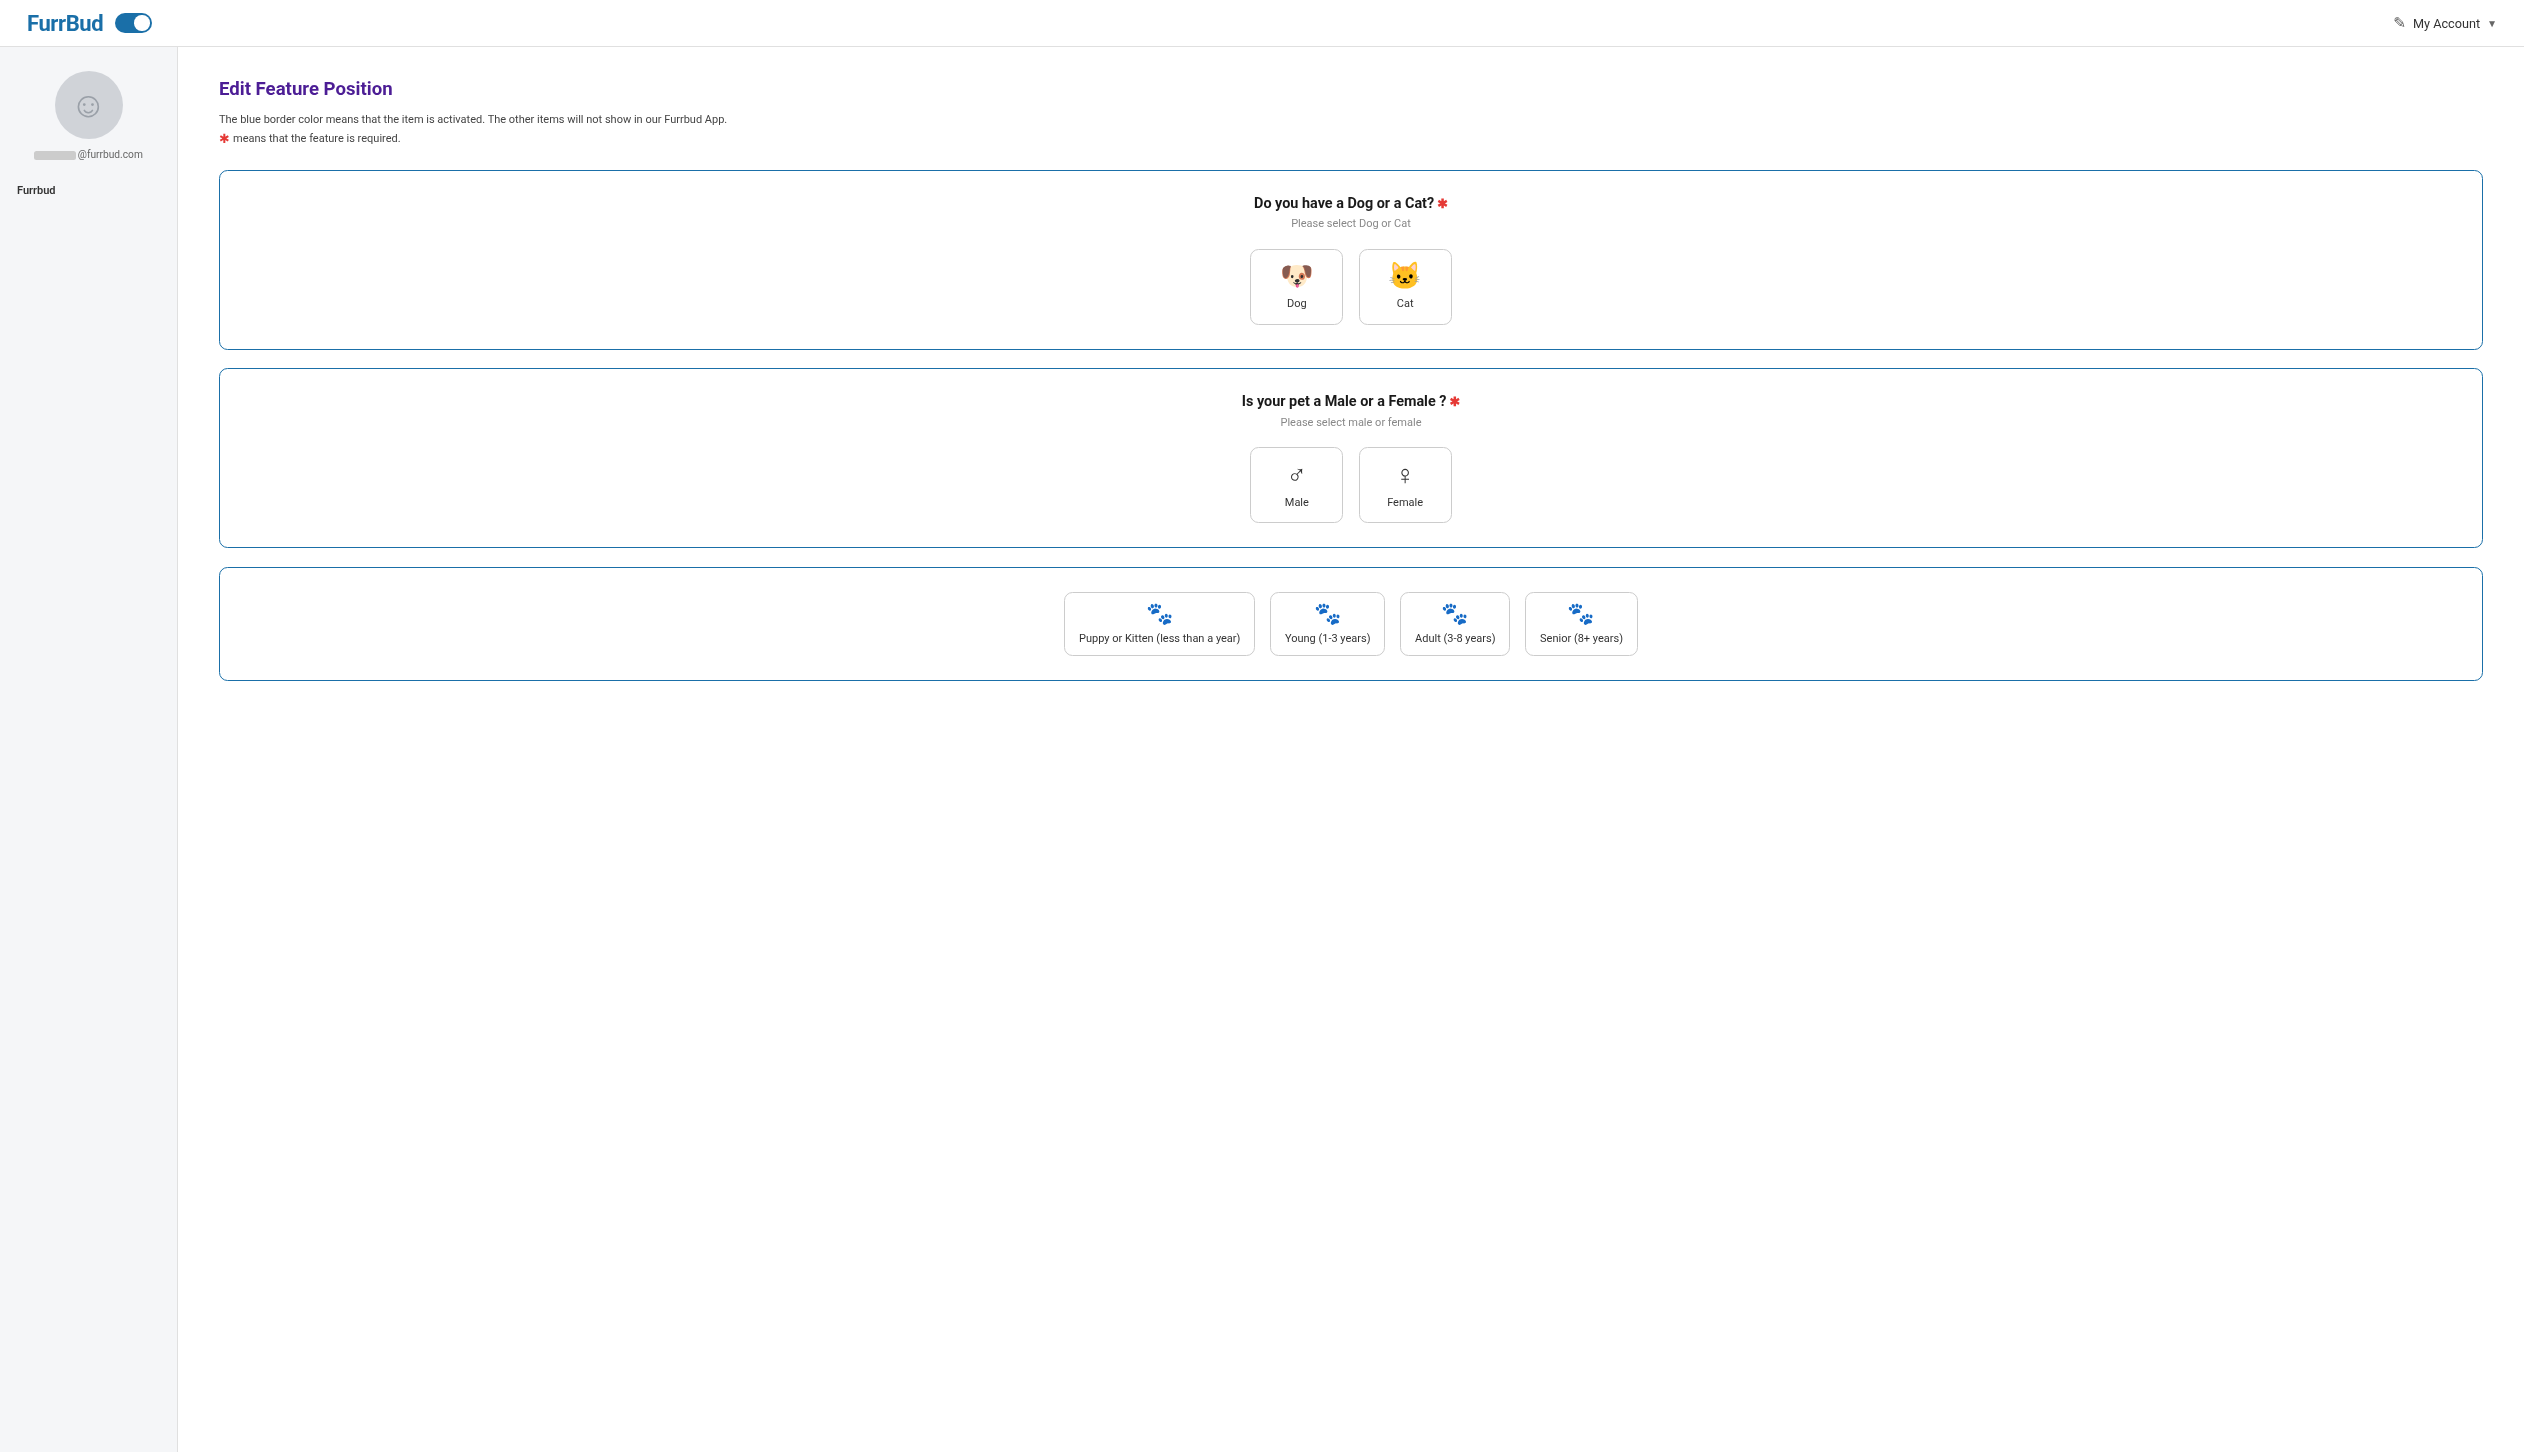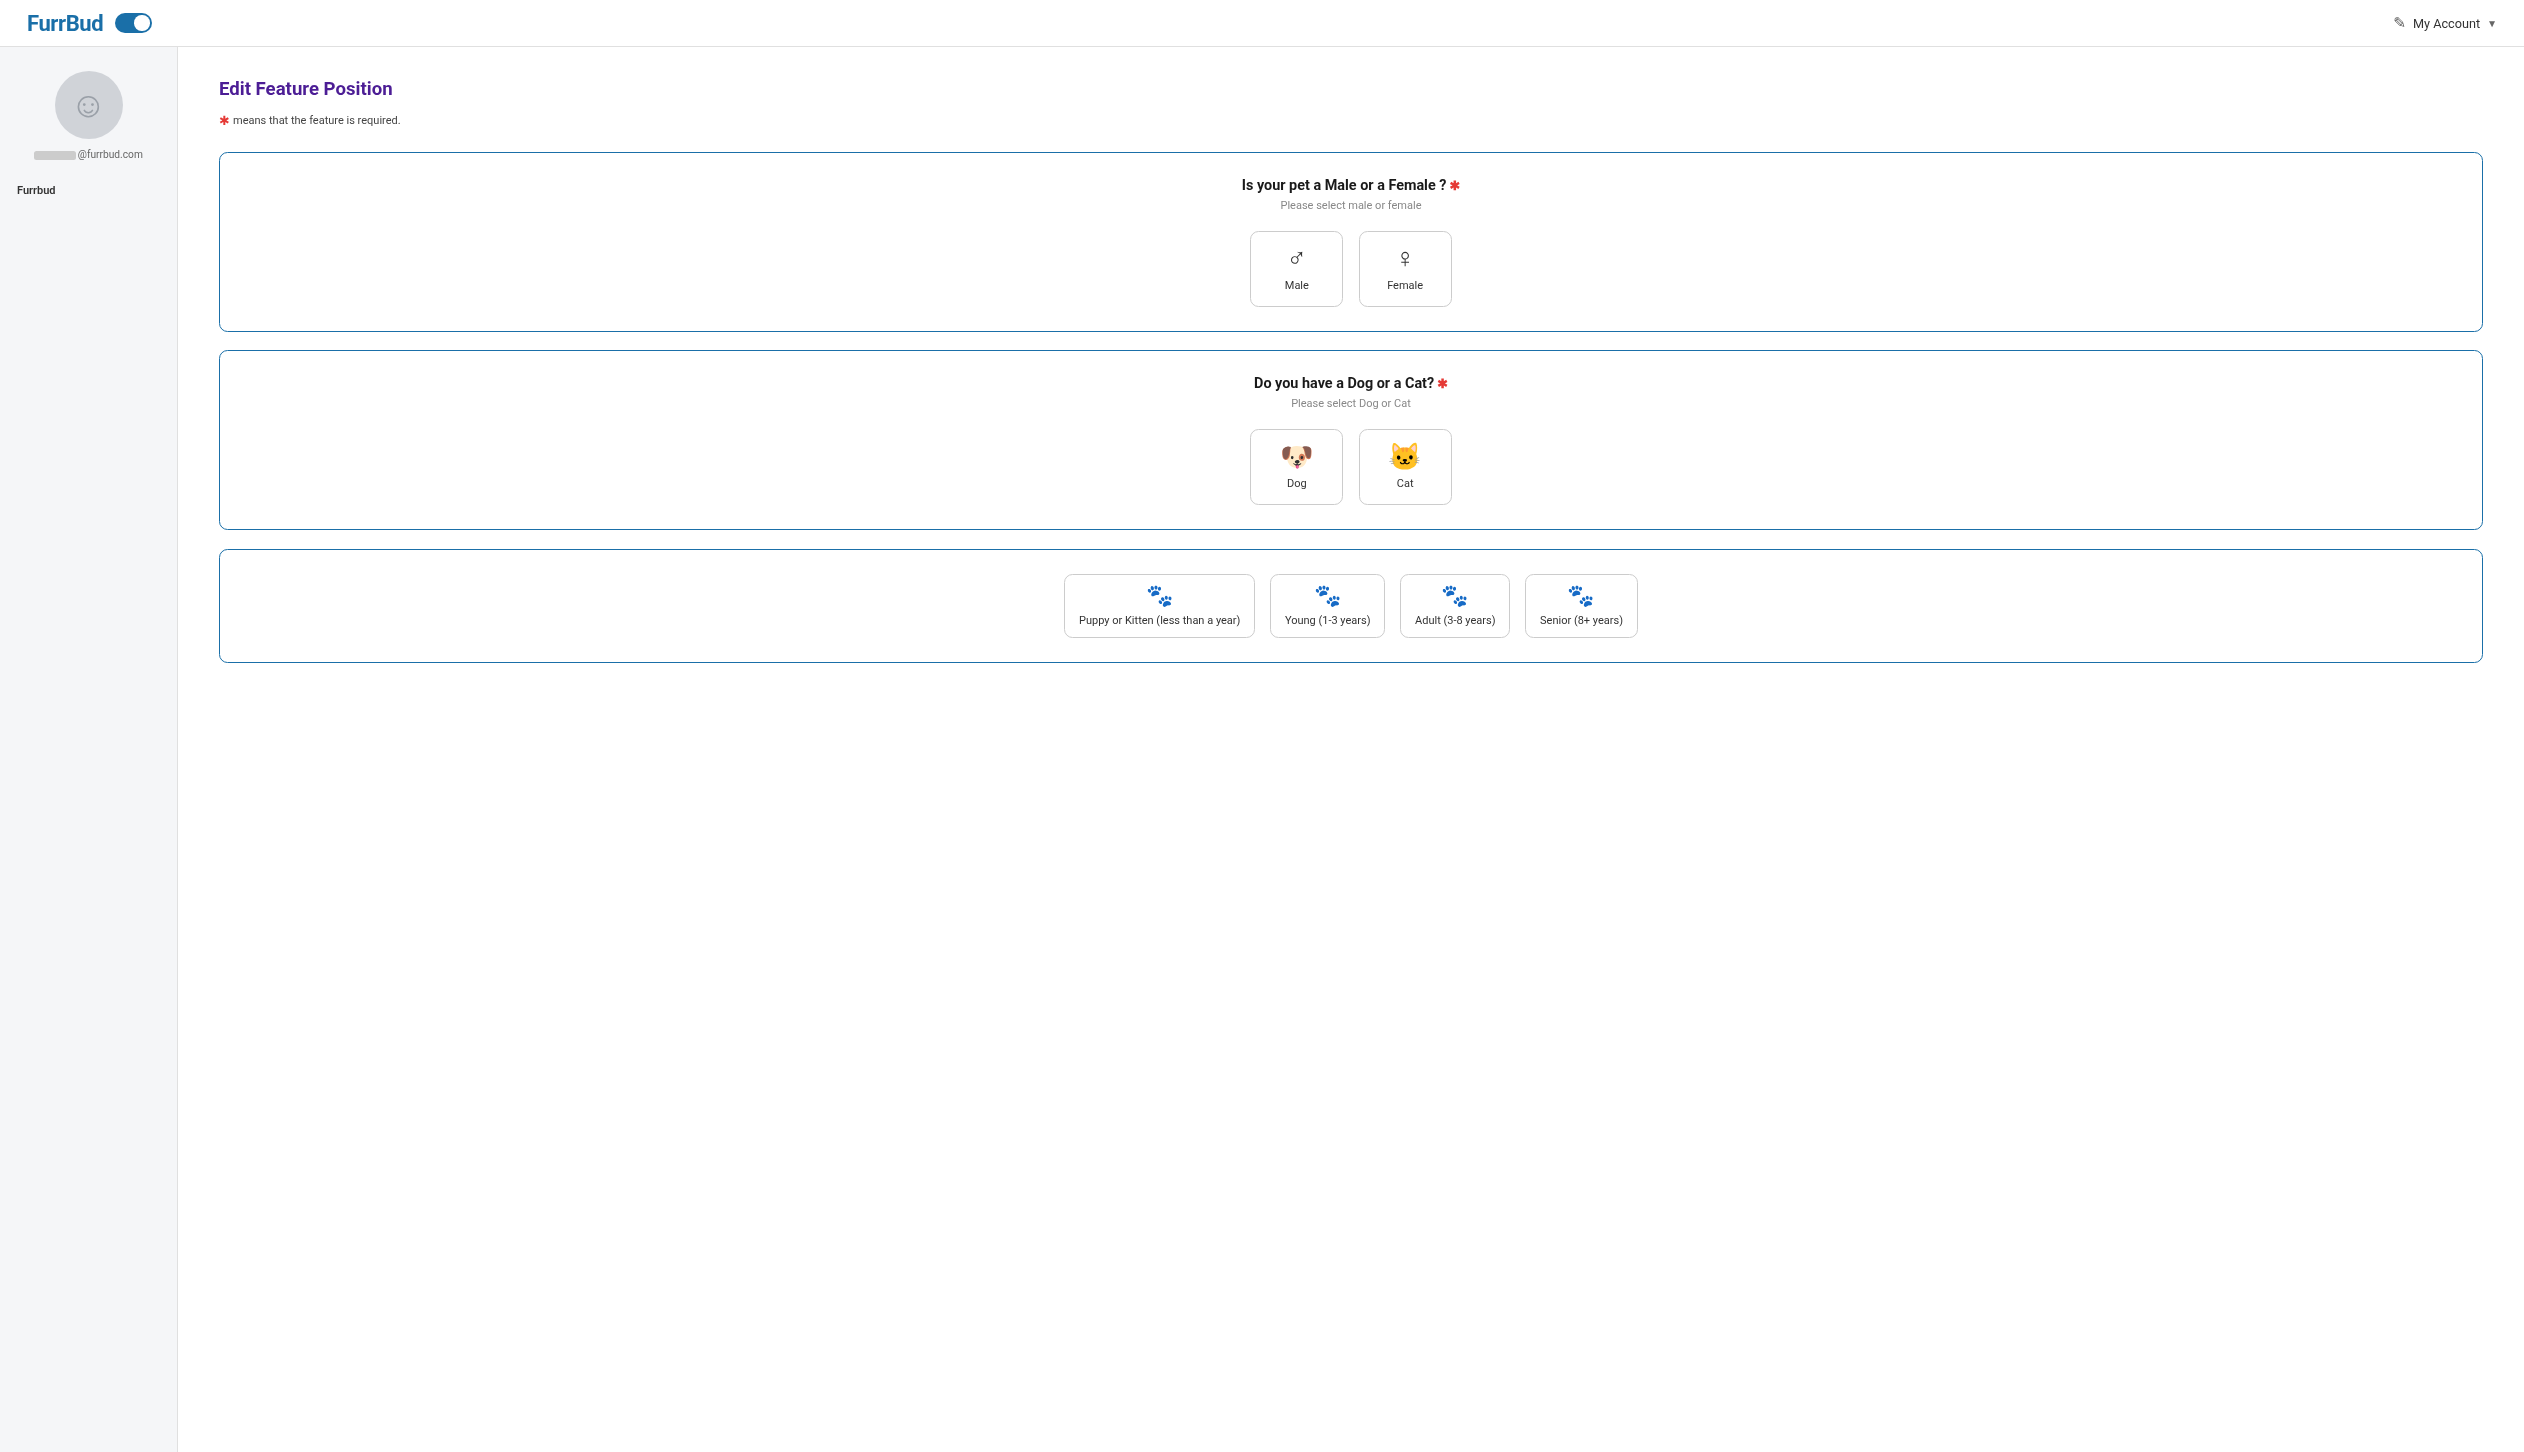--- a/index.html
+++ b/index.html
@@ -231,60 +231,61 @@
       <span class="avatar-icon">☺</span>
     </div>
     <div class="user-email">
       <span class="email-redacted"></span><span>@furrbud.com</span>
     </div>
     <div class="sidebar-section-label">Furrbud</div>
   </aside>
 
   <main class="main-content">
     <h1 class="page-title">Edit Feature Position</h1>
+    <p class="description-line">The blue border color means that the item is activated. The other items will not show in our Furrbud App.</p>
     <div class="required-note">
       <span class="red-star">✱</span>
       <span>means that the feature is required.</span>
     </div>
 
     <div class="feature-card">
       <div class="card-title">
+        <span>Do you have a Dog or a Cat?</span><span class="red-star"> ✱</span>
+      </div>
+      <div class="card-subtitle">Please select Dog or Cat</div>
+      <div class="card-options">
+        <div class="option-btn">
+          <span class="option-icon">🐶</span>
+          <span class="option-label">Dog</span>
+        </div>
+        <div class="option-btn">
+          <span class="option-icon">🐱</span>
+          <span class="option-label">Cat</span>
+        </div>
+      </div>
+    </div>
+
+    <div class="feature-card">
+      <div class="card-title">
         <span>Is your pet a Male or a Female ?</span><span class="red-star"> ✱</span>
       </div>
       <div class="card-subtitle">Please select male or female</div>
       <div class="card-options">
         <div class="option-btn">
           <span class="option-icon" style="font-size:27px;">♂</span>
           <span class="option-label">Male</span>
         </div>
         <div class="option-btn">
           <span class="option-icon" style="font-size:27px;">♀</span>
           <span class="option-label">Female</span>
         </div>
       </div>
     </div>
 
     <div class="feature-card">
-      <div class="card-title">
-        <span>Do you have a Dog or a Cat?</span><span class="red-star"> ✱</span>
-      </div>
-      <div class="card-subtitle">Please select Dog or Cat</div>
-      <div class="card-options">
-        <div class="option-btn">
-          <span class="option-icon">🐶</span>
-          <span class="option-label">Dog</span>
-        </div>
-        <div class="option-btn">
-          <span class="option-icon">🐱</span>
-          <span class="option-label">Cat</span>
-        </div>
-      </div>
-    </div>
-
-    <div class="feature-card">
       <div class="card-options age-options">
         <div class="option-btn">
           <span class="option-icon">🐾</span>
           <span class="option-label">Puppy or Kitten (less than a year)</span>
         </div>
         <div class="option-btn">
           <span class="option-icon">🐾</span>
           <span class="option-label">Young (1-3 years)</span>
         </div>
         <div class="option-btn">

